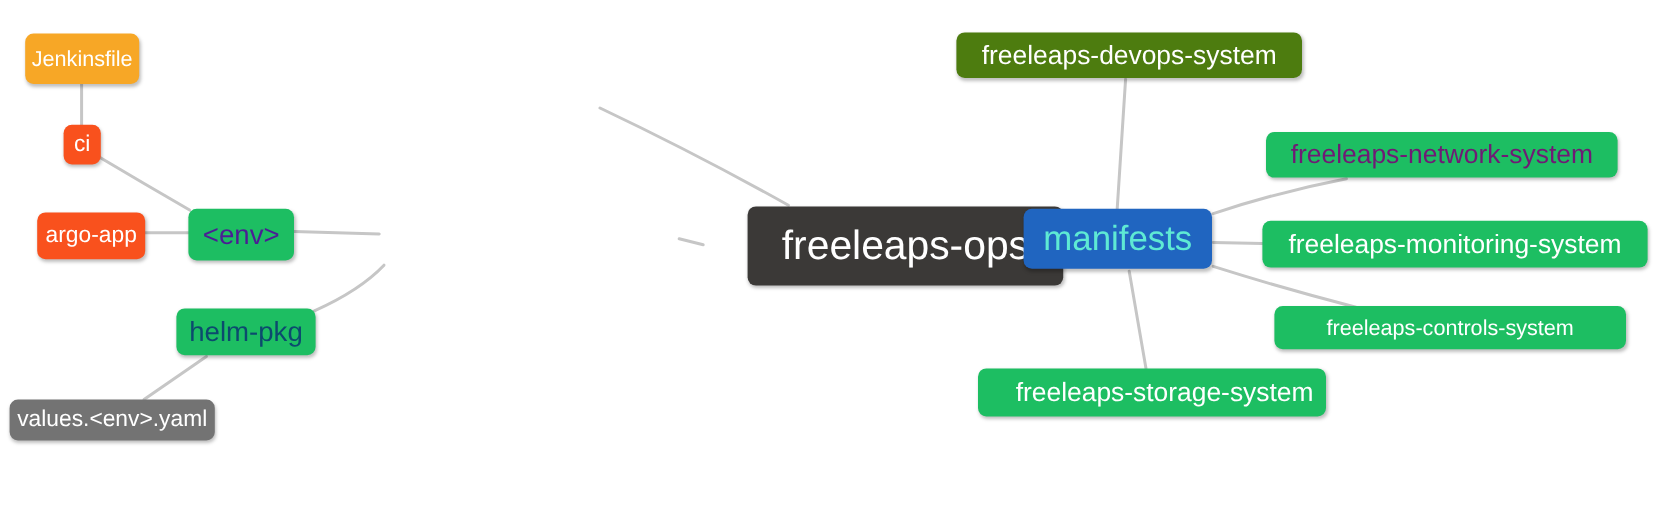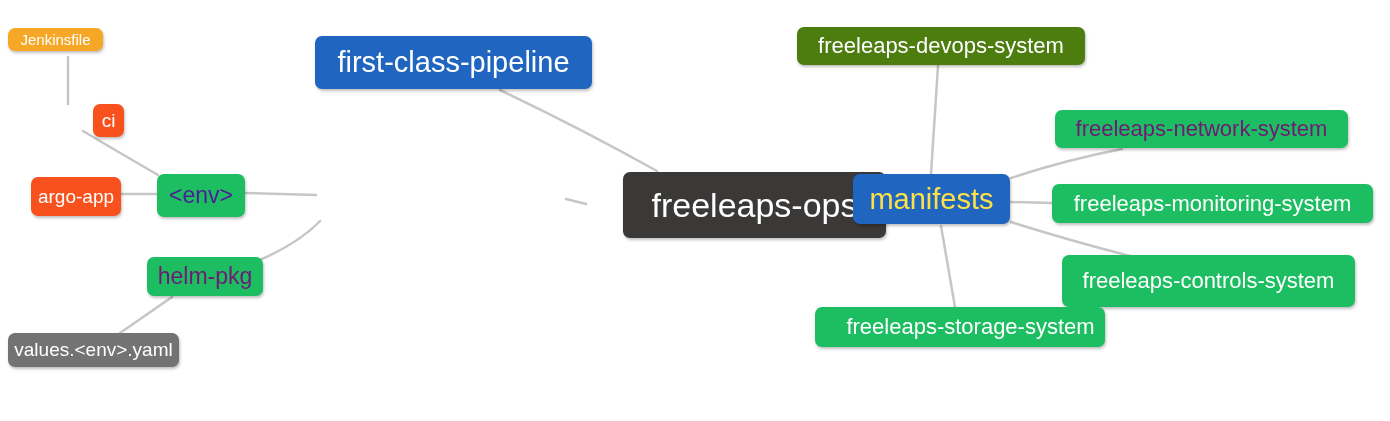--- a/index.html
+++ b/index.html
@@ -45,27 +45,26 @@
       <path d="M500 90 Q580 128 657 171" fill="none" stroke="#c6c6c6" stroke-width="2.5" stroke-linecap="round"></path>
       <path d="M566 199 L586 204" fill="none" stroke="#c6c6c6" stroke-width="2.5" stroke-linecap="round"></path>
       <path d="M845 203 L855 202" fill="none" stroke="#c6c6c6" stroke-width="2.5" stroke-linecap="round"></path>
       <path d="M931 174 L938 66" fill="none" stroke="#c6c6c6" stroke-width="2.5" stroke-linecap="round"></path>
       <path d="M1011 178 Q1065 160 1122 149" fill="none" stroke="#c6c6c6" stroke-width="2.5" stroke-linecap="round"></path>
       <path d="M1011 202 L1052 203" fill="none" stroke="#c6c6c6" stroke-width="2.5" stroke-linecap="round"></path>
       <path d="M1011 222 Q1068 240 1130 256" fill="none" stroke="#c6c6c6" stroke-width="2.5" stroke-linecap="round"></path>
       <path d="M941 226 L955 307" fill="none" stroke="#c6c6c6" stroke-width="2.5" stroke-linecap="round"></path>
     </svg>
 
-<div class="node" style="left: 8px; top: 28px; width: 95px; height: 23px; font-size: 15px; background: rgb(247, 167, 38); color: rgb(255, 255, 255);">Jenkinsfile</div>
-    <div class="node" style="left: 53px; top: 104px; width: 31px; height: 33px; font-size: 19px; background: rgb(249, 81, 29); color: rgb(255, 255, 255); margin-left: 40px;">ci</div>
+<div class="node" style="left: 21px; top: 28px; width: 95px; height: 42px; font-size: 18px; background: rgb(247, 167, 38); color: rgb(255, 255, 255);">Jenkinsfile</div>
+    <div class="node" style="left: 53px; top: 104px; width: 31px; height: 33px; font-size: 19px; background: rgb(249, 81, 29); color: rgb(255, 255, 255);">ci</div>
     <div class="node" style="left: 31px; top: 177px; width: 90px; height: 39px; font-size: 19px; background: rgb(249, 81, 29); color: rgb(255, 255, 255);">argo-app</div>
     <div class="node" style="left: 157px; top: 174px; width: 88px; height: 43px; font-size: 23px; background: rgb(29, 190, 98); color: #4c1d95;">&lt;env&gt;</div>
-    <div class="node" style="left: 147px; top: 257px; width: 116px; height: 39px; font-size: 23px; background: rgb(29, 190, 98); color: #701a75;">helm-pkg</div>
+    <div class="node" style="left: 147px; top: 257px; width: 116px; height: 39px; font-size: 23px; background: rgb(29, 190, 98); color: #0c4a6e;">helm-pkg</div>
     <div class="node" style="left: 8px; top: 333px; width: 171px; height: 34px; font-size: 19px; background: #737373; color: rgb(255, 255, 255);">values.&lt;env&gt;.yaml</div>
-    <div class="node" style="left: 315px; top: 36px; width: 277px; height: 53px; font-size: 29px; background: rgb(32, 101, 192); color: rgb(255, 255, 255);">first-class-pipeline</div>
     <div class="node" style="left: 584px; top: 172px; width: 263px; height: 66px; font-size: 34px; background: rgb(59, 57, 55); color: rgb(255, 255, 255); margin-left: 39px;">freeleaps-ops</div>
-    <div class="node" style="left: 853px; top: 174px; width: 157px; height: 50px; font-size: 29px; background: rgb(32, 101, 192); color: #fde047;">manifests</div>
+    <div class="node" style="left: 853px; top: 174px; width: 157px; height: 50px; font-size: 29px; background: rgb(32, 101, 192); color: #5eead4;">manifests</div>
     <div class="node" style="left: 797px; top: 27px; width: 288px; height: 38px; font-size: 22px; background: #4d7c0f; color: rgb(255, 255, 255);">freeleaps-devops-system</div>
     <div class="node" style="left: 1055px; top: 110px; width: 293px; height: 38px; font-size: 22px; background: rgb(29, 190, 98); color: #701a75;">freeleaps-network-system</div>
     <div class="node" style="left: 1052px; top: 184px; width: 321px; height: 39px; font-size: 22px; background: rgb(29, 190, 98); color: rgb(255, 255, 255);">freeleaps-monitoring-system</div>
-    <div class="node" style="left: 1062px; top: 255px; width: 293px; height: 52px; font-size: 22px; background: rgb(29, 190, 98); color: rgb(255, 255, 255);">freeleaps-controls-system</div>
+    <div class="node" style="left: 1062px; top: 255px; width: 293px; height: 36px; font-size: 18px; background: rgb(29, 190, 98); color: rgb(255, 255, 255);">freeleaps-controls-system</div>
     <div class="node" style="left: 815px; top: 307px; width: 290px; height: 40px; font-size: 22px; background: rgb(29, 190, 98); color: rgb(255, 255, 255); padding-left: 21px;">freeleaps-storage-system</div>
   </div>
 
 </body></html>

